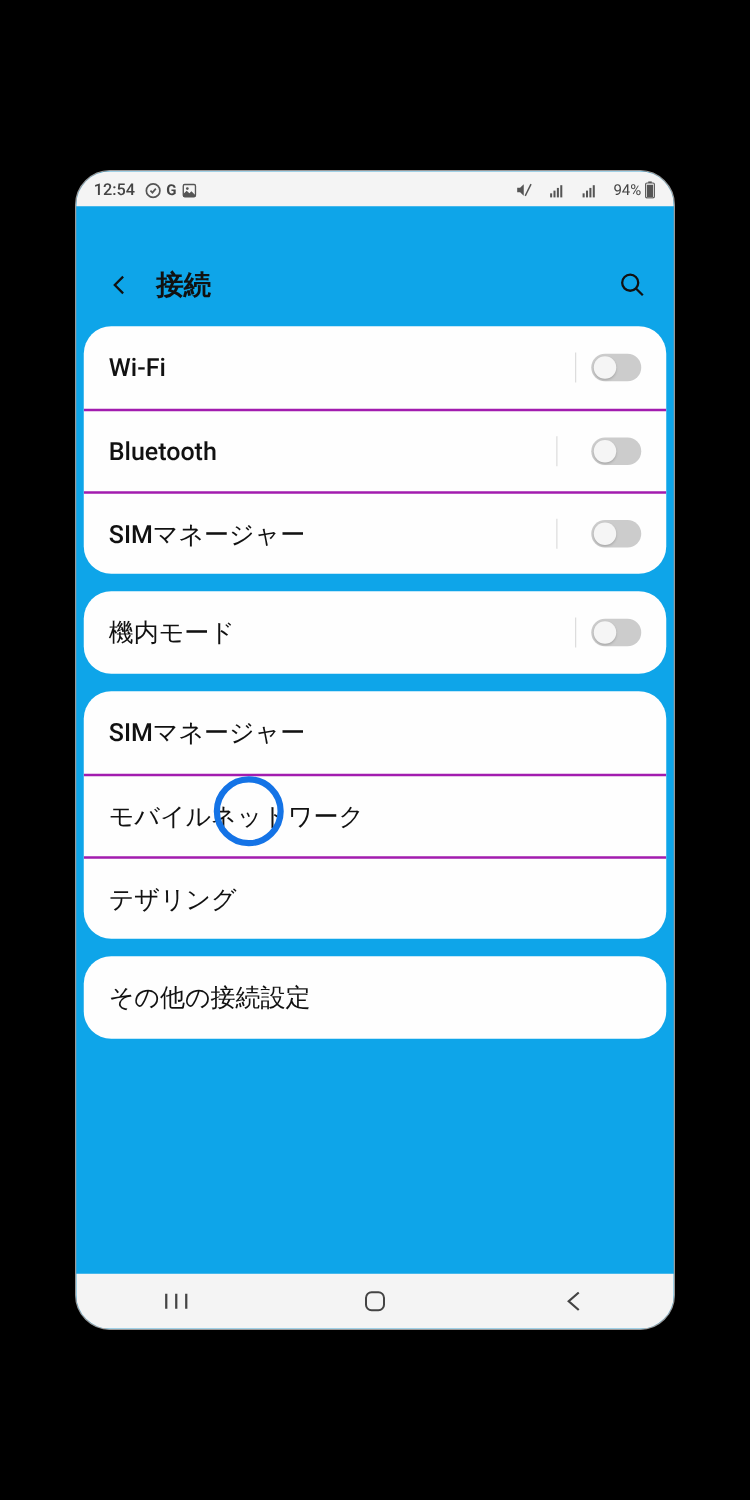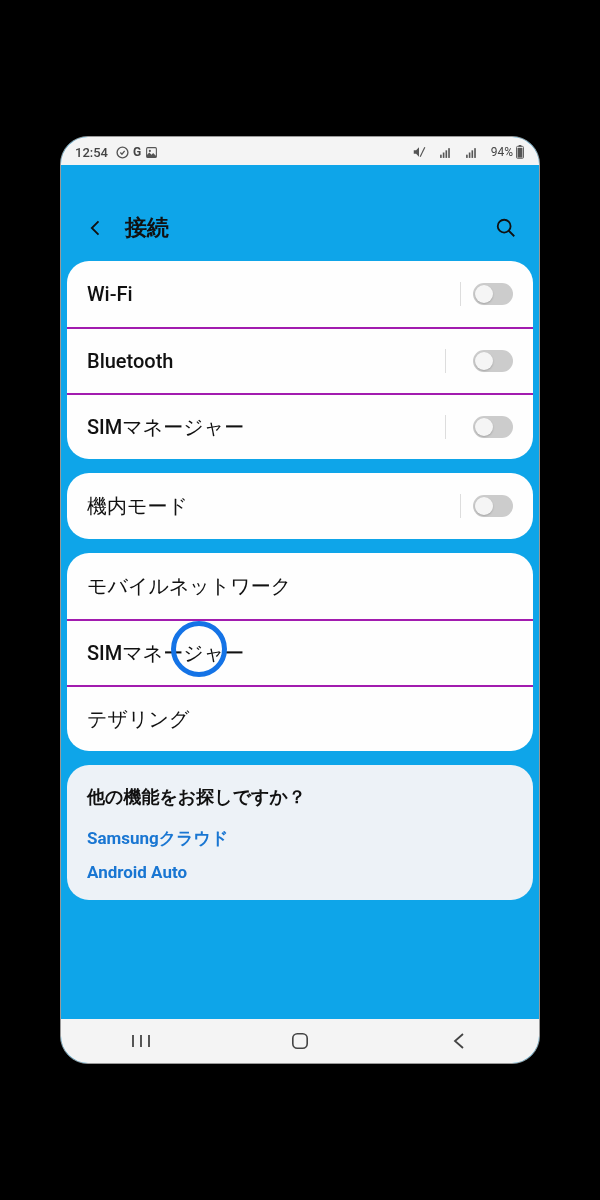--- a/index.html
+++ b/index.html
@@ -201,37 +201,37 @@
 
     <div class="card">
       <div class="row">
         <span class="row-label">機内モード</span>
         <span class="divider-v"></span>
         <div class="toggle"></div>
       </div>
     </div>
 
     <div class="card">
-      <div class="row">
-        <span class="row-label">モバイルネットワーク</span>
-      </div>
       <div class="row sim-row">
         <span class="row-label">SIMマネージャー</span>
       </div>
       <div class="row">
+        <span class="row-label">モバイルネットワーク</span>
+      </div>
+      <div class="row">
         <span class="row-label">テザリング</span>
       </div>
     </div>
 
-
-    <div class="suggest-card">
-      <div class="suggest-title">他の機能をお探しですか？</div>
-      <div class="suggest-link">Samsungクラウド</div>
-      <div class="suggest-link">Android Auto</div>
-    </div>
+    <div class="card">
+      <div class="row">
+        <span class="row-label">その他の接続設定</span>
+      </div>
+    </div>
+
 
   </div>
 
   <div class="highlight-circle"></div>
 
   <div class="nav-bar">
     <div class="nav-btn">
       <svg width="20" height="16" viewBox="0 0 20 16">
           <line x1="2" y1="2" x2="2" y2="14" stroke="#444" stroke-width="1.8"></line>
           <line x1="10" y1="2" x2="10" y2="14" stroke="#444" stroke-width="1.8"></line>

